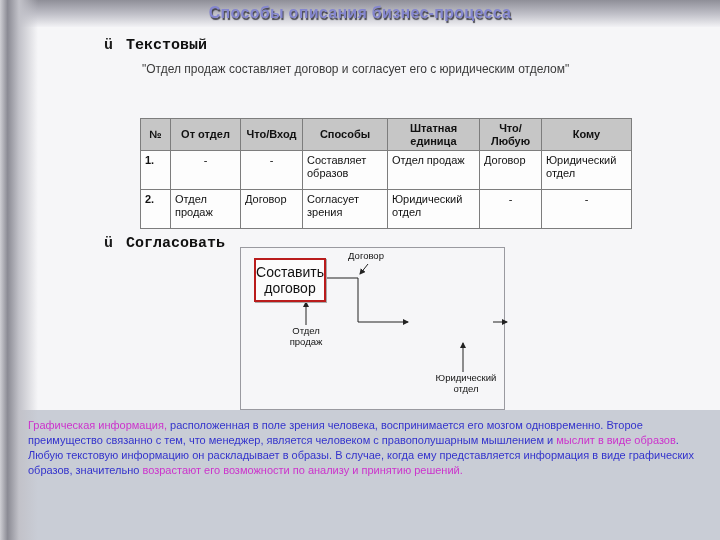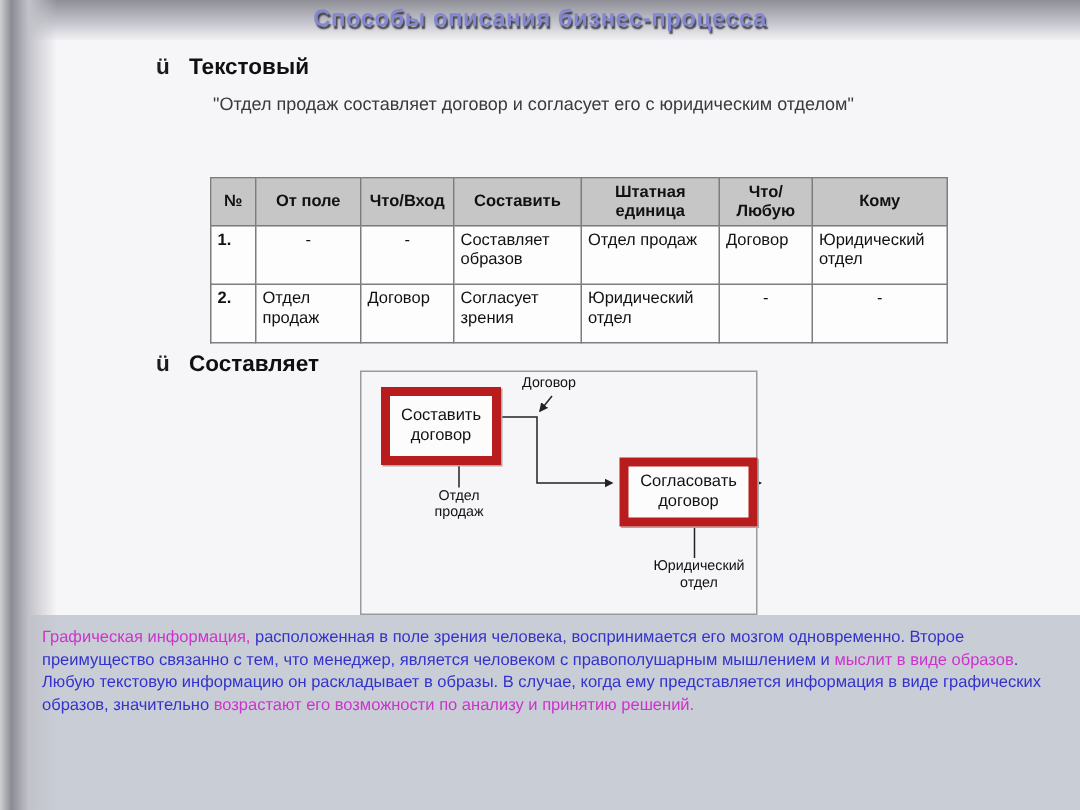--- a/index.html
+++ b/index.html
@@ -14,21 +14,21 @@
   }
   .titlebar{
     position:absolute;left:0;top:0;width:720px;height:27px;z-index:1;
     background:linear-gradient(180deg,#8f8f98 0%,#c3c3cb 55%,#f2f2f5 100%);
   }
   .slide-title{
     position:absolute;left:0;top:4px;width:100%;z-index:3;text-align:center;
     font-size:16px;font-weight:bold;letter-spacing:.3px;
     color:var(--title-color);text-shadow:1px 2px 1px rgba(45,45,55,.85);
   }
-  .section{position:absolute;z-index:3;white-space:nowrap;}
+  .section{position:absolute;z-index:3;white-space:nowrap;font-family:Liberation Mono, monospace;}
   .sec1{left:104px;top:36px}
   .sec2{left:104px;top:92px}
   .sec3{left:104px;top:234px}
   .bullet{display:inline-block;width:22px;font-size:15px;font-weight:bold;color:#1c1c1c;}
   .sec-label{font-size:15px;font-weight:bold;color:#101010;}
   .quote{position:absolute;left:142px;top:62px;z-index:3;font-size:12px;color:#3a3a3a;}
 
   .table-wrap{position:absolute;left:140px;top:118px;z-index:3;}
   table.ptable{border-collapse:collapse;table-layout:fixed;width:491px;font-size:11px;color:#111;}
   table.ptable th{
@@ -39,24 +39,24 @@
     border:1px solid #7d7d7d;background:#fdfdfd;
     padding:3px 4px;vertical-align:top;line-height:1.2;height:32px;
   }
   table.ptable td:first-child{font-weight:bold;}
 
   .diagram{
     position:absolute;left:240px;top:247px;width:263px;height:161px;z-index:3;
     border:1px solid #9a9aa0;
   }
   .dbox{
-    position:absolute;border:6px solid #b91c1c;background:#fcfcfc;
+    position:absolute;border:2px solid #b91c1c;background:#fcfcfc;
     box-shadow:1px 1px 0 #aaa;
     display:flex;align-items:center;justify-content:center;
-    text-align:center;font-size:11px;line-height:1.15;color:#111;
+    text-align:center;font-size:14px;line-height:1.15;color:#111;
   }
   .box-compose{left:13px;top:10px;width:68px;height:40px;}
   .box-agree{left:172px;top:57px;width:80px;height:34px;}
   .dlabel{position:absolute;font-size:9.5px;color:#111;text-align:center;line-height:1.15;}
   .label-document{left:95px;top:3px;width:60px;}
   .label-sales{left:35px;top:78px;width:60px;}
   .label-legal{left:182px;top:125px;width:86px;}
   svg.connectors{position:absolute;left:0;top:0;overflow:visible;}
 
   .footer-bg{position:absolute;left:0;top:410px;width:720px;height:130px;background:var(--footer-bg);z-index:1;}
@@ -89,23 +89,23 @@
           <col style="width:70px">
           <col style="width:62px">
         <col style="width:85px">
           <col style="width:92px">
           <col style="width:62px">
           <col style="width:90px">
       </colgroup>
       <thead>
         <tr>
           <th>№</th>
-          <th>От поле</th>
+          <th>От отдел</th>
           <th>Что/Вход</th>
-          <th>Составить</th>
+          <th>Способы</th>
           <th>Штатная единица</th>
           <th>Что/ Любую</th>
           <th>Кому</th>
         </tr>
       </thead>
       <tbody>
         <tr>
           <td>1.</td>
           <td style="text-align: center;">-</td>
           <td style="text-align: center;">-</td>
@@ -121,38 +121,37 @@
           <td>Согласует зрения</td>
           <td>Юридический отдел</td>
           <td style="text-align: center;">-</td>
           <td style="text-align: center;">-</td>
         </tr>
       </tbody>
     </table>
   </div>
 
   <div class="section sec3">
-    <span class="bullet">ü</span><span class="sec-label">Составляет</span>
+    <span class="bullet">ü</span><span class="sec-label">Согласовать</span>
   </div>
 
   <div class="diagram">
     <svg class="connectors" width="280" height="170" viewBox="0 0 280 170">
       <defs>
         <marker id="arr" markerWidth="8" markerHeight="8" refX="5" refY="3" orient="auto">
           <path d="M0,0 L6,3 L0,6 z" fill="#222"></path>
         </marker>
       </defs>
       <path d="M81,30 H117 V74 H167" fill="none" stroke="#222" stroke-width="1" marker-end="url(#arr)"></path>
       <path d="M127,16 L119,26" fill="none" stroke="#222" stroke-width="1" marker-end="url(#arr)"></path>
       <path d="M65,77 V54" fill="none" stroke="#222" stroke-width="1" marker-end="url(#arr)"></path>
       <path d="M222,124 V95" fill="none" stroke="#222" stroke-width="1" marker-end="url(#arr)"></path>
       <path d="M252,74 H266" fill="none" stroke="#222" stroke-width="1" marker-end="url(#arr)"></path>
     </svg>
     <div class="dbox box-compose">Составить договор</div>
-    <div class="dbox box-agree">Согласовать договор</div>
     <div class="dlabel label-document">Договор</div>
     <div class="dlabel label-sales">Отдел продаж</div>
     <div class="dlabel label-legal">Юридический отдел</div>
   </div>
 
   <div class="footer-bg"></div>
   <div class="footer-text">
     <span data-color="magenta">Графическая информация,</span><span data-color="blue"> расположенная в поле зрения человека, воспринимается его мозгом одновременно. Второе преимущество связанно с тем, что менеджер, является человеком с правополушарным мышлением и </span><span data-color="magenta">мыслит в виде образов</span><span data-color="blue">. Любую текстовую информацию он раскладывает в образы. В случае, когда ему представляется информация в виде графических образов, значительно </span><span data-color="magenta">возрастают его возможности по анализу и принятию решений.</span>
   </div>
 

